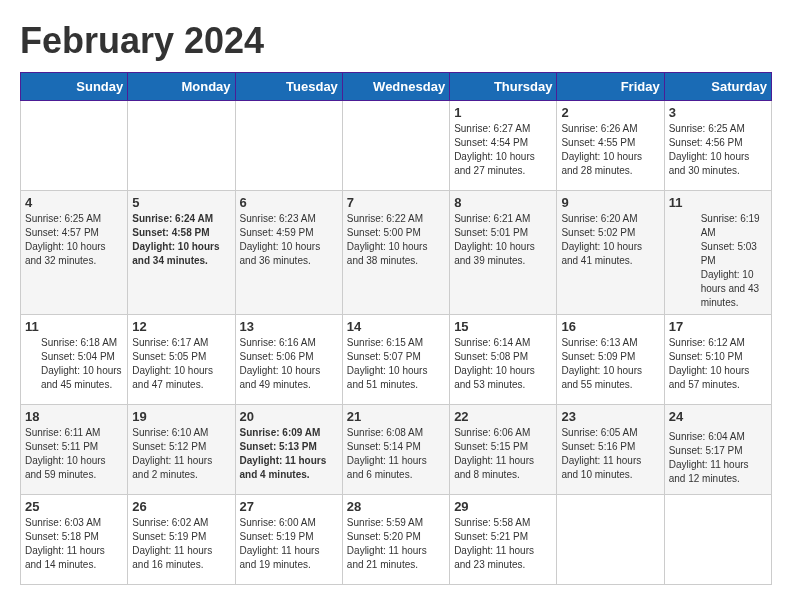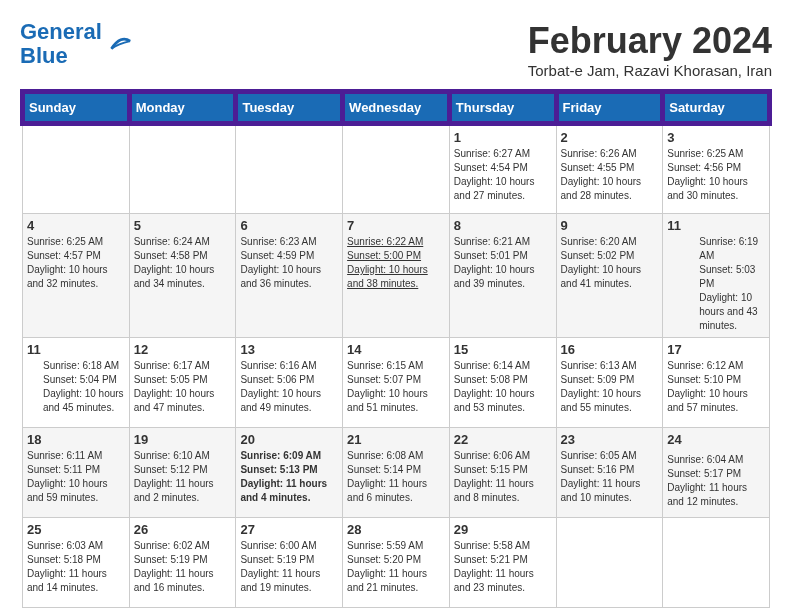--- a/index.html
+++ b/index.html
@@ -51,23 +51,23 @@
       border-collapse: collapse;
       table-layout: fixed;
     }
     thead tr {
       background-color: #1a6bb5;
       color: white;
     }
     thead th {
       padding: 6px 4px;
       font-size: 13px;
-      text-align: left;
+      text-align: right;
       font-weight: bold;
-      border: 5px solid #4c1d95;
+      border: 1px solid #4c1d95;
     }
     tbody tr {
       vertical-align: top;
     }
     tbody tr:nth-child(even) {
       background-color: #f5f5f5;
     }
     tbody tr:nth-child(odd) {
       background-color: #ffffff;
     }
@@ -90,34 +90,22 @@
       line-height: 1.4;
     }
     .empty-cell {
       background: #fff;
     }
   </style>
 </head>
 <body>
 
 <div class="header">
-  <div class="logo">
-    <div>
-      <div class="logo-text">
-        <span>General</span><br><span style="color:#1a6bb5">Blue</span>
-      </div>
-    </div>
-    <svg class="logo-icon" viewBox="0 0 30 30" xmlns="http://www.w3.org/2000/svg">
-      <path d="M8 20 Q18 5 28 12" stroke="#1a6bb5" stroke-width="3" fill="none"></path>
-      <path d="M8 20 Q15 15 28 12" stroke="#1a6bb5" stroke-width="2" fill="none"></path>
-    </svg>
-  </div>
   <div class="title-section">
     <div class="month-title">February 2024</div>
-    <div class="subtitle">Torbat-e Jam, Razavi Khorasan, Iran</div>
   </div>
 </div>
 
 <table>
   <thead>
     <tr>
       <th>Sunday</th>
       <th>Monday</th>
       <th>Tuesday</th>
       <th>Wednesday</th>
@@ -153,33 +141,33 @@
       </tr>
       <tr>
         <td>
           <div class="day-number">4</div>
           <div class="day-info" style="white-space: pre-line;">Sunrise: 6:25 AM
 Sunset: 4:57 PM
 Daylight: 10 hours and 32 minutes.</div>
         </td>
         <td>
           <div class="day-number">5</div>
-          <div class="day-info" style="white-space: pre-line;">Sunrise: 6:24 AM
+          <div class="day-info" style="white-space: pre-line; font-weight: bold;">Sunrise: 6:24 AM
 Sunset: 4:58 PM
 Daylight: 10 hours and 34 minutes.</div>
         </td>
         <td>
           <div class="day-number">6</div>
           <div class="day-info" style="white-space: pre-line;">Sunrise: 6:23 AM
 Sunset: 4:59 PM
 Daylight: 10 hours and 36 minutes.</div>
         </td>
         <td>
           <div class="day-number">7</div>
-          <div class="day-info" style="white-space: pre-line; text-decoration: underline;">Sunrise: 6:22 AM
+          <div class="day-info" style="white-space: pre-line;">Sunrise: 6:22 AM
 Sunset: 5:00 PM
 Daylight: 10 hours and 38 minutes.</div>
         </td>
         <td>
           <div class="day-number">8</div>
           <div class="day-info" style="white-space: pre-line;">Sunrise: 6:21 AM
 Sunset: 5:01 PM
 Daylight: 10 hours and 39 minutes.</div>
         </td>
         <td>

